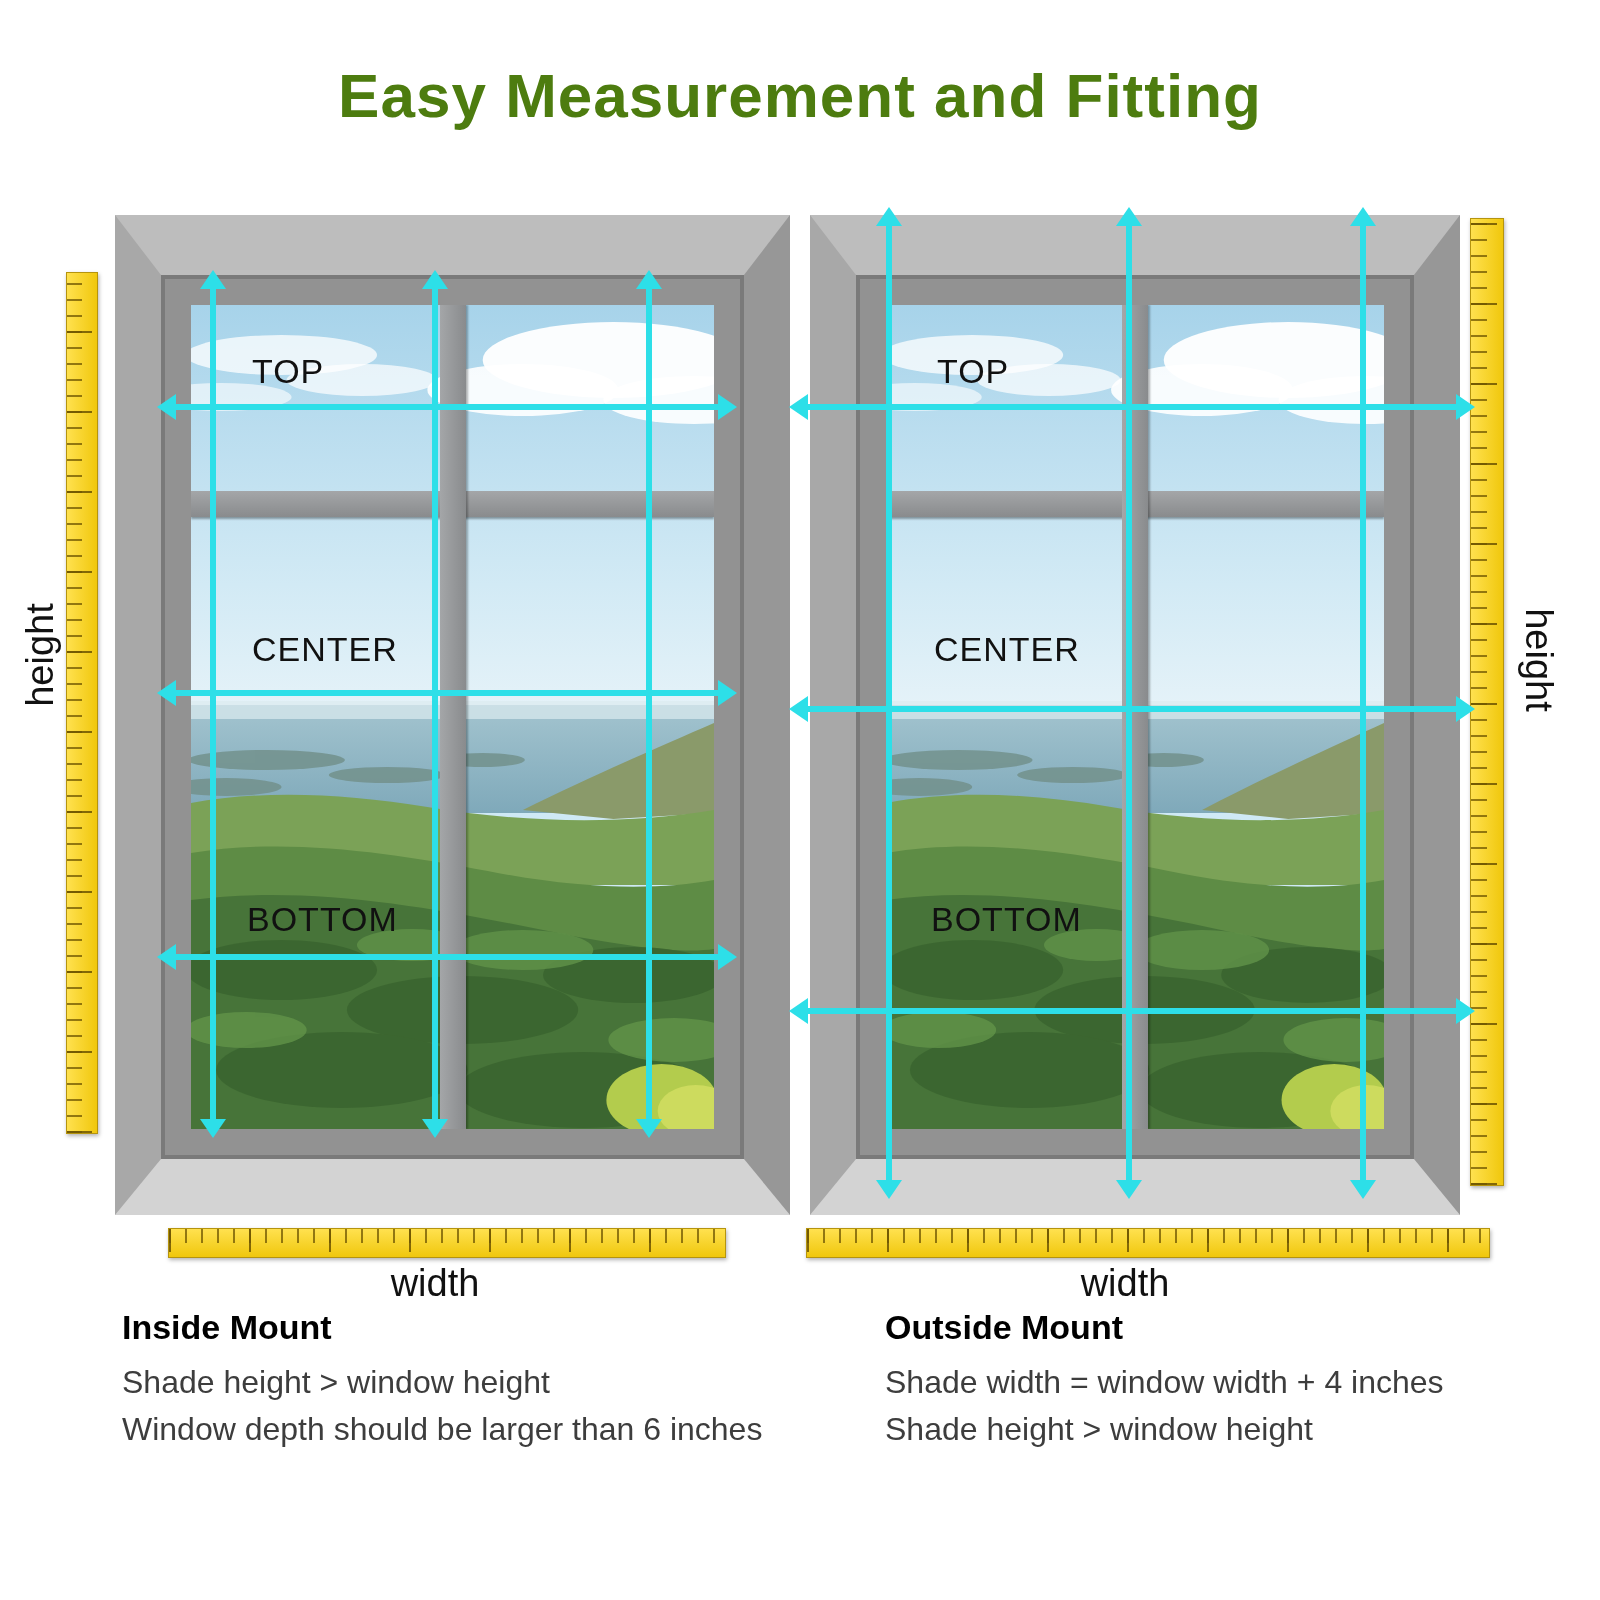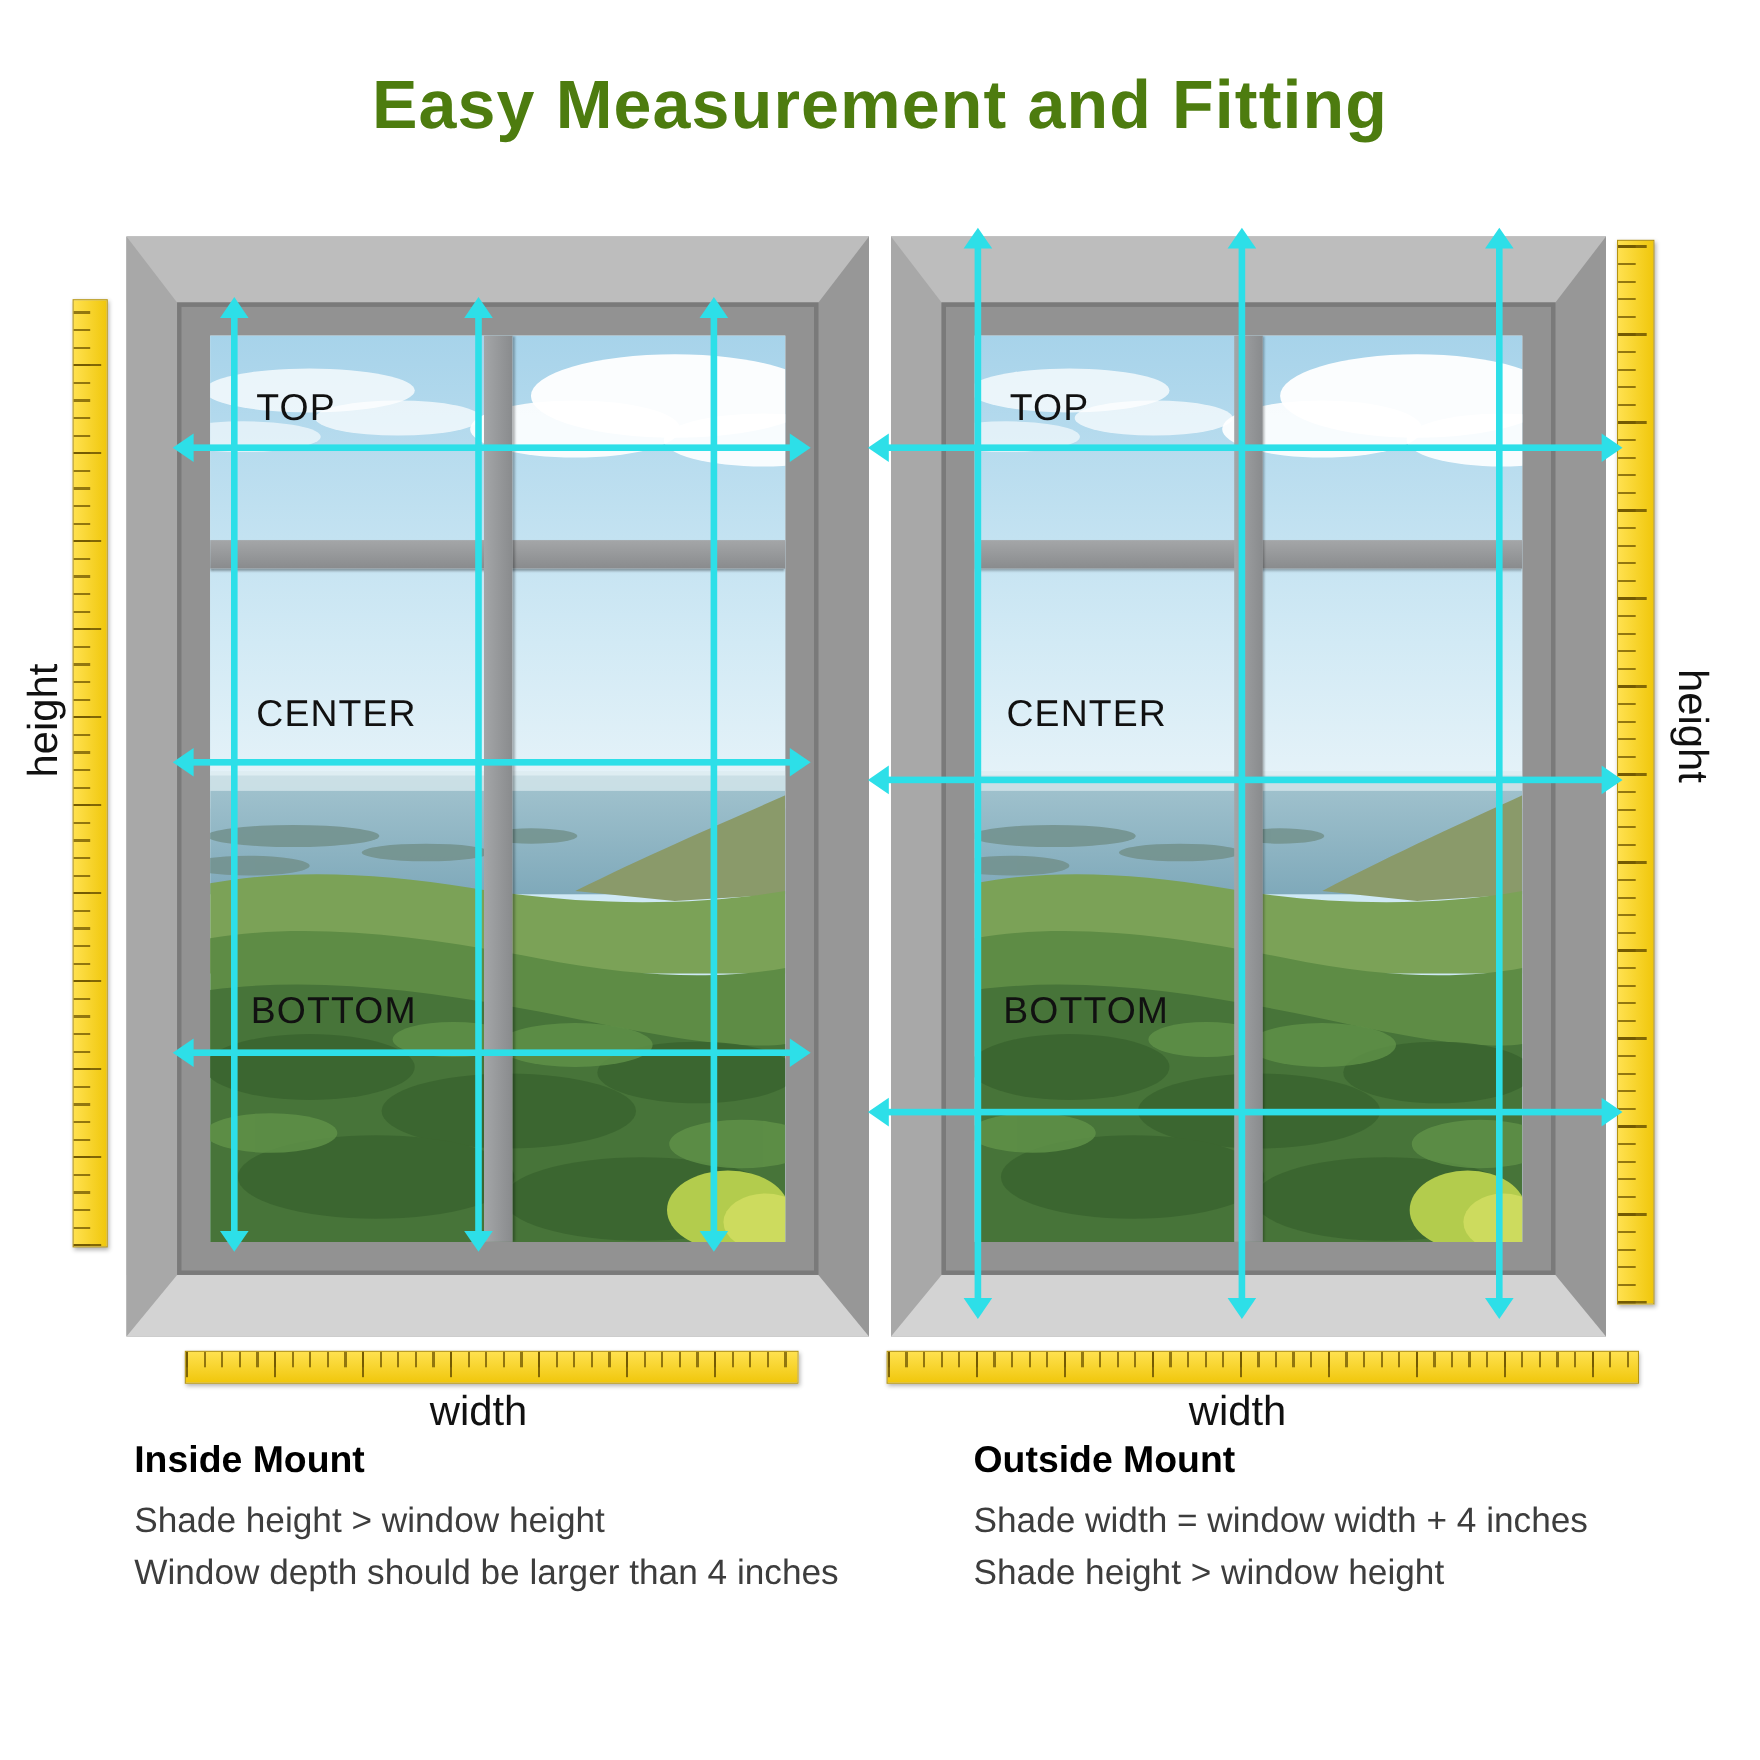--- a/index.html
+++ b/index.html
@@ -34,21 +34,21 @@
                   border-top:13px solid transparent;border-bottom:13px solid transparent;
                   border-left:19px solid var(--cyan);}
   .arrow-v{position:absolute;width:6px;background:var(--cyan);z-index:7;}
   .arrow-v::before{content:"";position:absolute;top:-17px;left:-10px;width:0;height:0;
                    border-left:13px solid transparent;border-right:13px solid transparent;
                    border-bottom:19px solid var(--cyan);}
   .arrow-v::after{content:"";position:absolute;bottom:-17px;left:-10px;width:0;height:0;
                   border-left:13px solid transparent;border-right:13px solid transparent;
                   border-top:19px solid var(--cyan);}
 
-  .measure-label{position:absolute;font-size:34px;color:#111;z-index:8;letter-spacing:1px;}
+  .measure-label{position:absolute;font-size:34px;color:#111;z-index:8;letter-spacing:1px;margin-left:19px;}
 
   
   .ruler{position:absolute;box-sizing:border-box;border:1px solid #b5940e;
          box-shadow:1px 2px 4px rgba(0,0,0,.3);}
   .ruler-h{background:linear-gradient(180deg,#ffe14f,#f0c70c);}
   .ruler-v{background:linear-gradient(90deg,#ffe14f,#f0c70c);}
   .ruler-h::before{content:"";position:absolute;left:0;right:0;top:0;height:50%;
       background:repeating-linear-gradient(90deg,rgba(110,85,0,.75) 0 2px,transparent 2px 16px);}
   .ruler-h::after{content:"";position:absolute;left:0;right:0;top:0;height:82%;
       background:repeating-linear-gradient(90deg,rgba(110,85,0,.85) 0 2px,transparent 2px 80px);}
@@ -175,21 +175,21 @@
   <div class="measure-label" style="left:912px;top:900px">BOTTOM</div>
 
   <div class="ruler ruler-v" style="left:1470px;top:218px;width:34px;height:968px"></div>
   <div class="axis-label" style="left:1538px;top:660px;transform:translate(-50%,-50%) rotate(90deg)">height</div>
   <div class="ruler ruler-h" style="left:806px;top:1228px;width:684px;height:30px"></div>
   <div class="axis-label" style="left:1125px;top:1262px;transform:translateX(-50%)">width</div>
 
   <div class="notes" style="left:122px;top:1308px">
     <div class="notes-heading">Inside Mount</div>
     <div class="notes-line">Shade height &gt; window height</div>
-    <div class="notes-line">Window depth should be larger than 4 inches</div>
+    <div class="notes-line">Window depth should be larger than 6 inches</div>
   </div>
 
   <div class="notes" style="left:885px;top:1308px">
     <div class="notes-heading">Outside Mount</div>
     <div class="notes-line">Shade width = window width + 4 inches</div>
     <div class="notes-line">Shade height &gt; window height</div>
   </div>
 
 </div>
 

